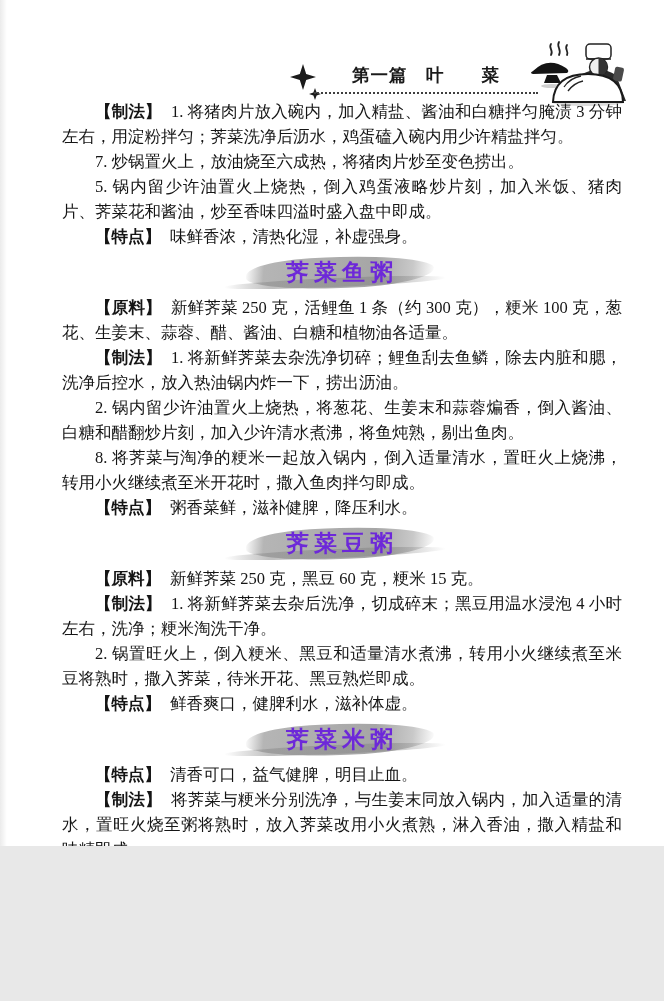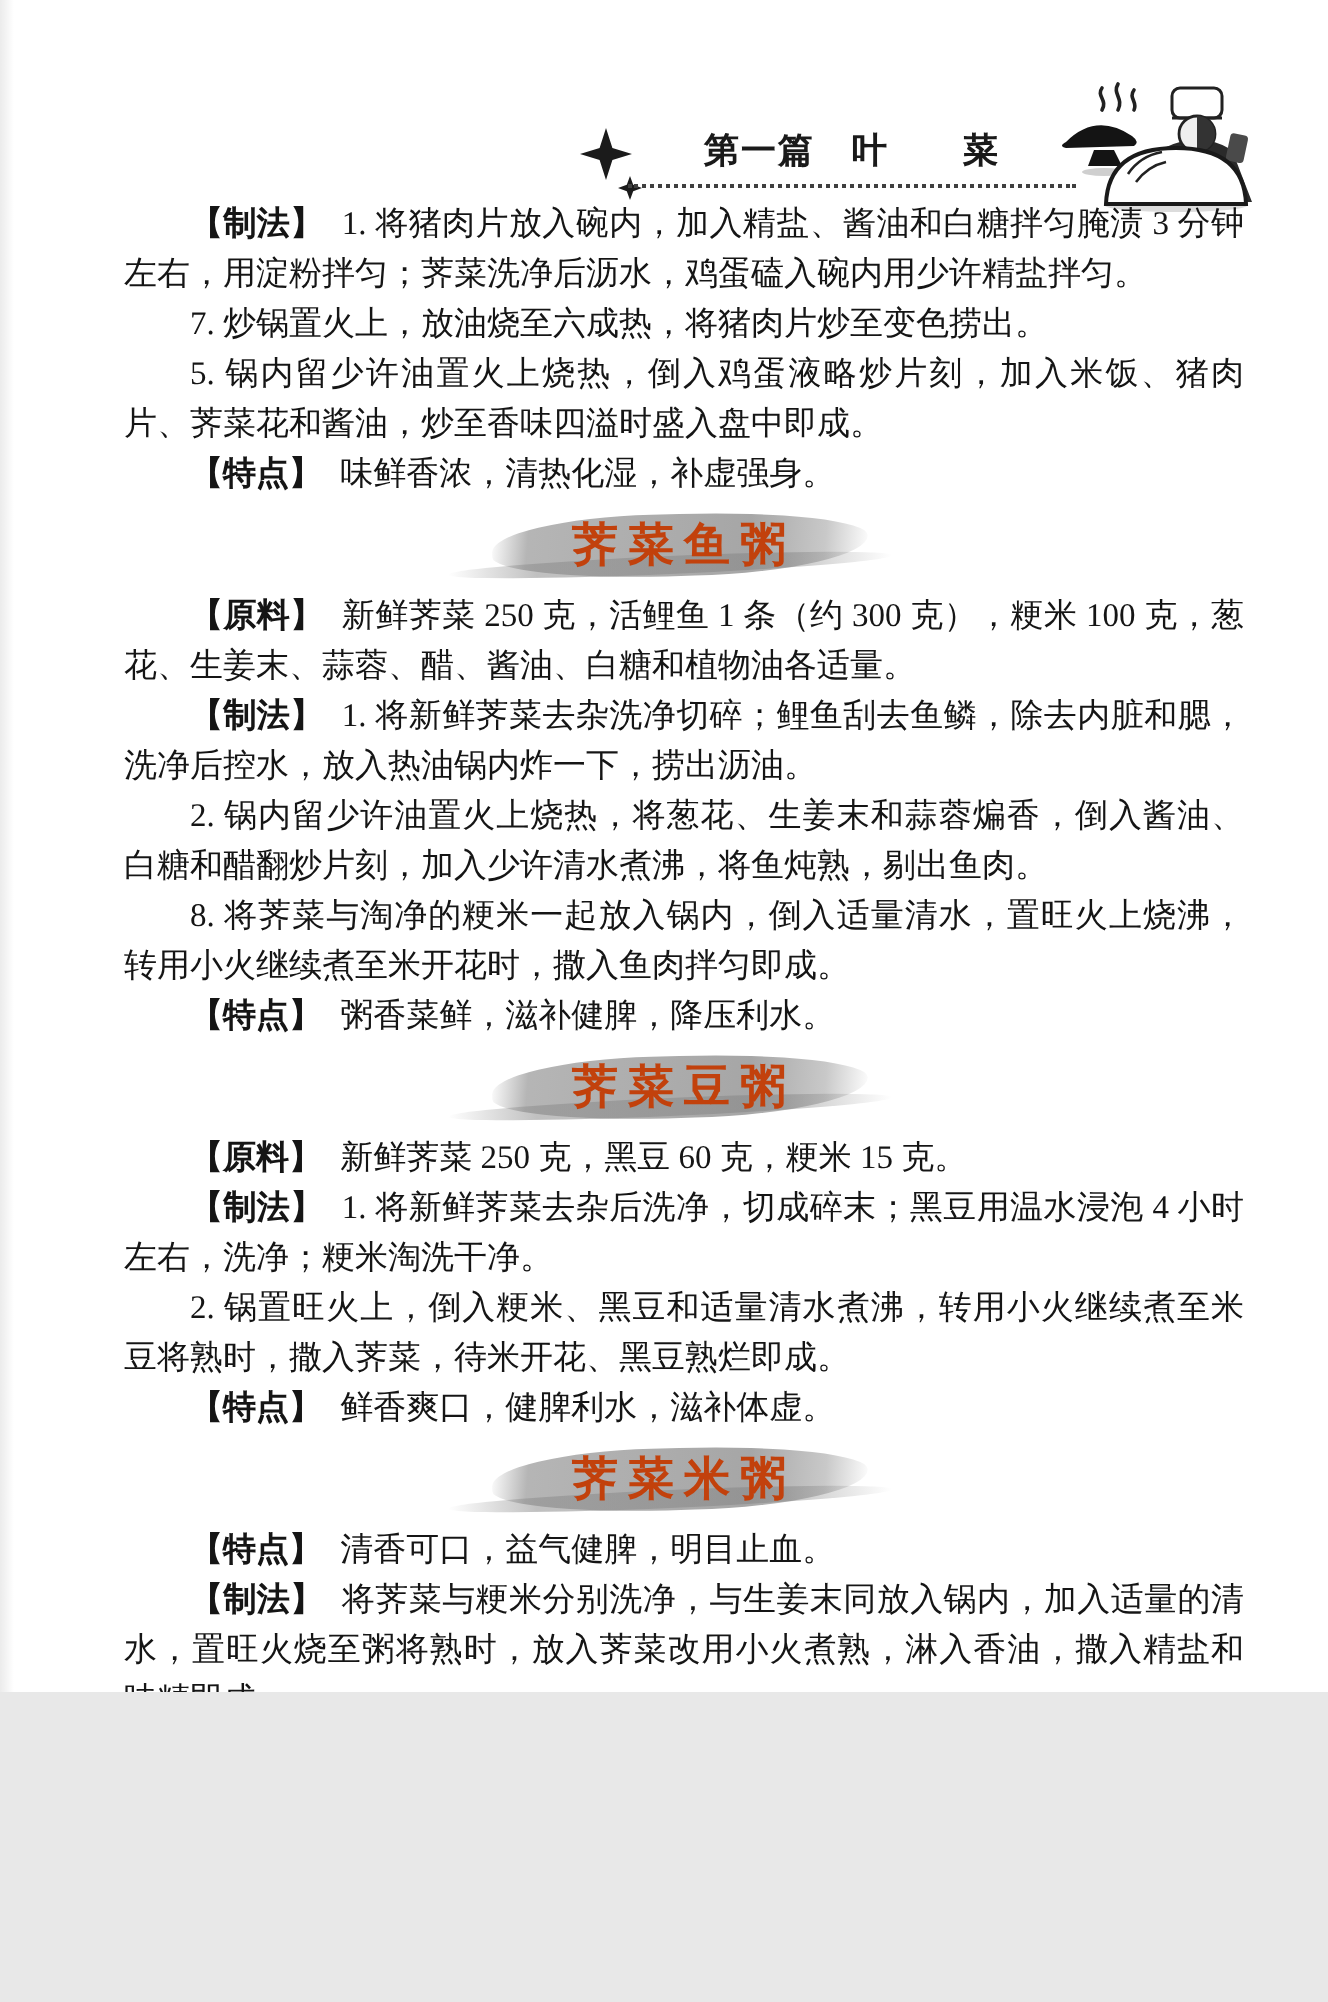--- a/index.html
+++ b/index.html
@@ -27,21 +27,21 @@
     font-size:17.5px;font-weight:600;letter-spacing:1px;color:#1a1a1a;}
   .chef{position:absolute;right:0;top:0;}
   
   .main{position:absolute;top:99px;left:62px;width:560px;
     font-size:16.5px;line-height:25px;text-align:justify;}
   .main p{margin:0;text-indent:2em;}
   .plabel{font-weight:bold;margin-right:.55em;}
   
   .recipe-heading{position:relative;width:max-content;margin:7px auto 6px;
     padding:4px 34px;font-size:23px;font-weight:bold;letter-spacing:5px;
-    color:#c2410c;text-indent:0;}
+    color:#6d28d9;text-indent:0;}
   .recipe-heading::before{content:"";position:absolute;z-index:0;
     left:-6px;right:-2px;top:1px;bottom:1px;
     background:linear-gradient(96deg,rgba(158,158,158,0) 0%,rgba(150,150,150,.7) 10%,
       #aeaeae 38%,#a6a6a6 68%,rgba(156,156,156,.55) 88%,rgba(160,160,160,0) 100%);
     border-radius:46% 54% 50% 50% / 58% 46% 62% 42%;
     transform:rotate(-1.6deg);}
   .recipe-heading::after{content:"";position:absolute;z-index:0;
     left:-28px;right:-14px;top:68%;height:9px;
     background:linear-gradient(90deg,rgba(140,140,140,0),rgba(140,140,140,.55) 20%,
       rgba(130,130,130,.5) 75%,rgba(140,140,140,0));

